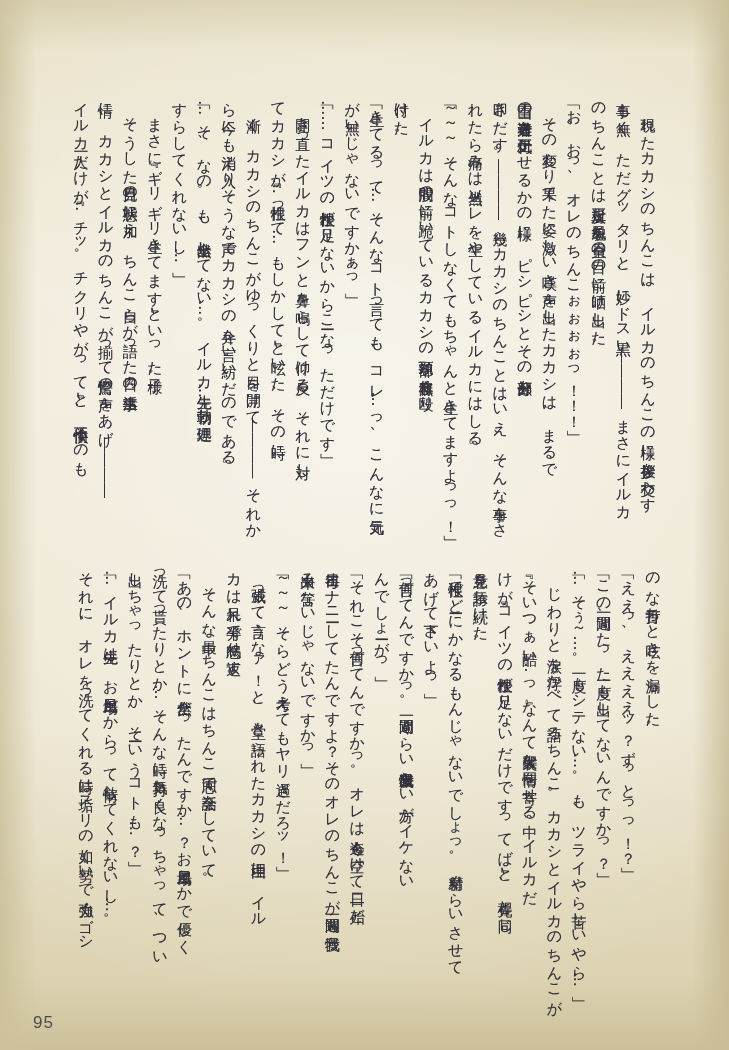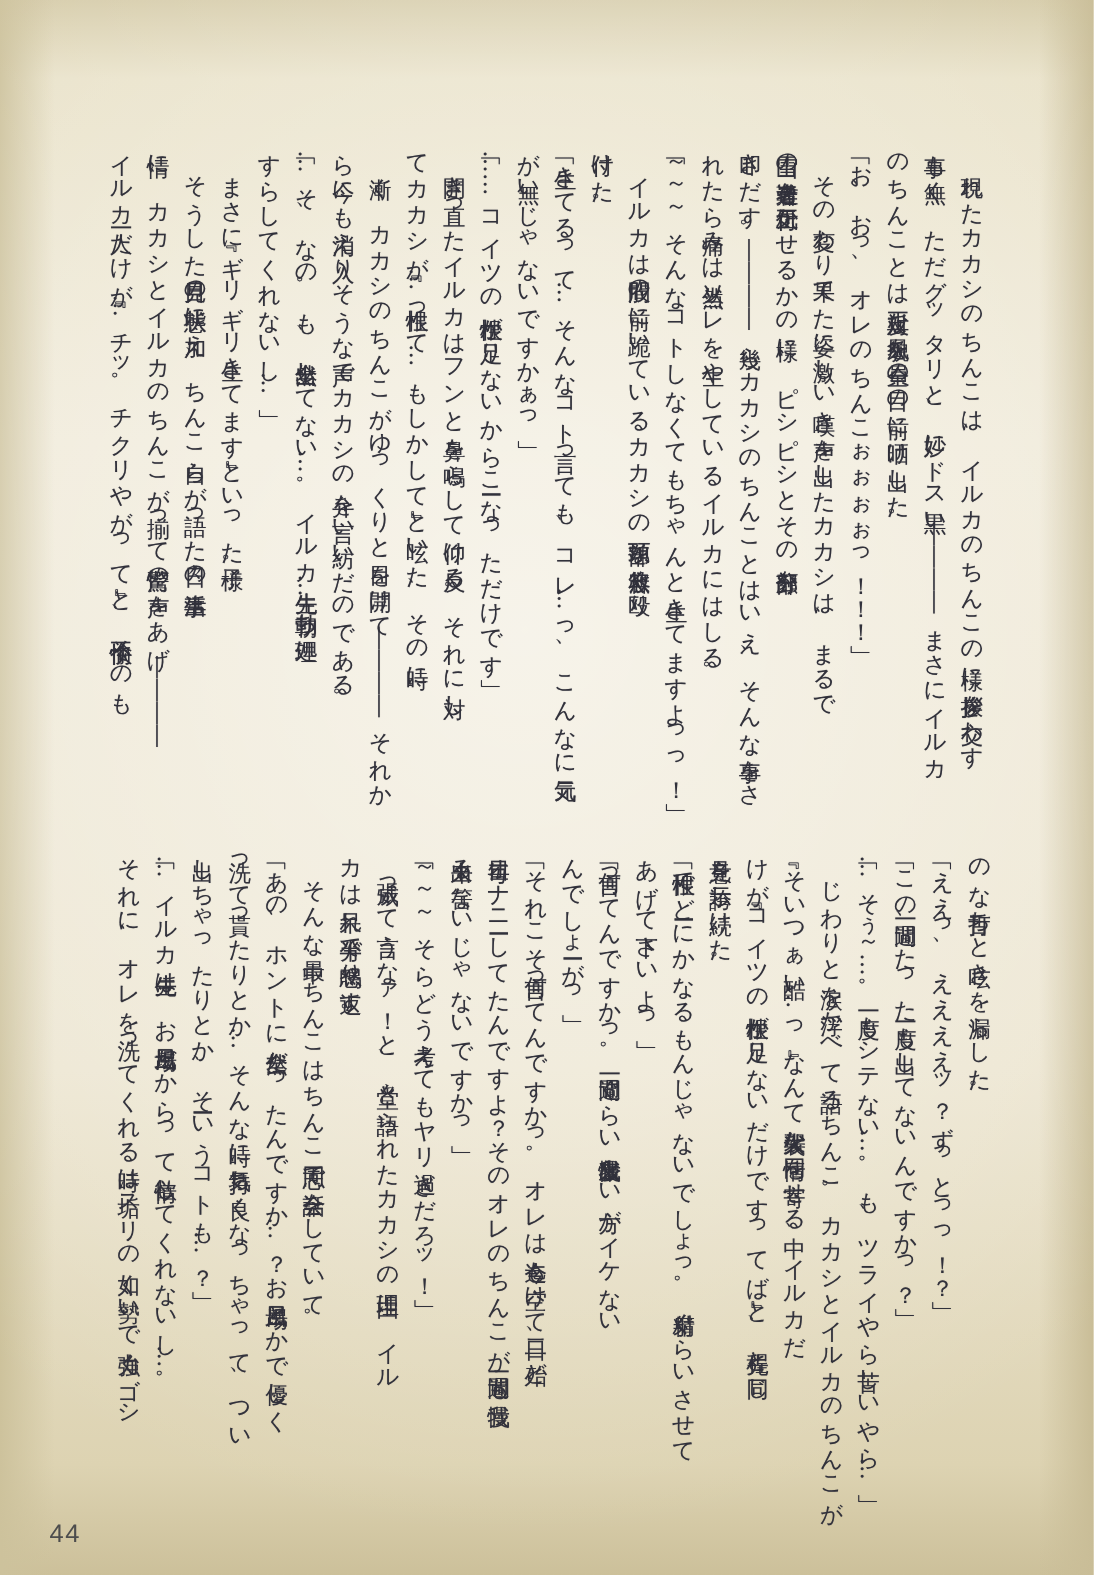--- a/index.html
+++ b/index.html
@@ -104,14 +104,14 @@
       <div class="tline indent-dialogue">「～～～そらどう考えてもヤリ過ぎだろッ！」</div>
       <div class="tline indent-paragraph">威張って言うなァ！と、堂々と語られたカカシの理由に、イル</div>
       <div class="tline indent-none">カは呆れ半分で怒鳴り返す。</div>
       <div class="tline indent-paragraph">そんな最中、ちんこはちんこ同志で会話をしていて。</div>
       <div class="tline indent-dialogue">「あの、ホントに全然だったんですか…？お風呂場とかで優しく</div>
       <div class="tline indent-none">洗って貰ったりとか…そんな時に気持ち良くなっちゃって、つい</div>
       <div class="tline indent-none">出しちゃったりとか、そーいうコトも…？」</div>
       <div class="tline indent-dialogue">「…イルカ先生は、お風呂場だからって欲情してくれないし…。</div>
       <div class="tline indent-none">それに、オレを洗ってくれる時は垢スリの如く勢いで力強くゴシ</div>
     </div>
-  <div class="page-number">44</div>
+  <div class="page-number">95</div>
 </div>
 
 </body></html>

